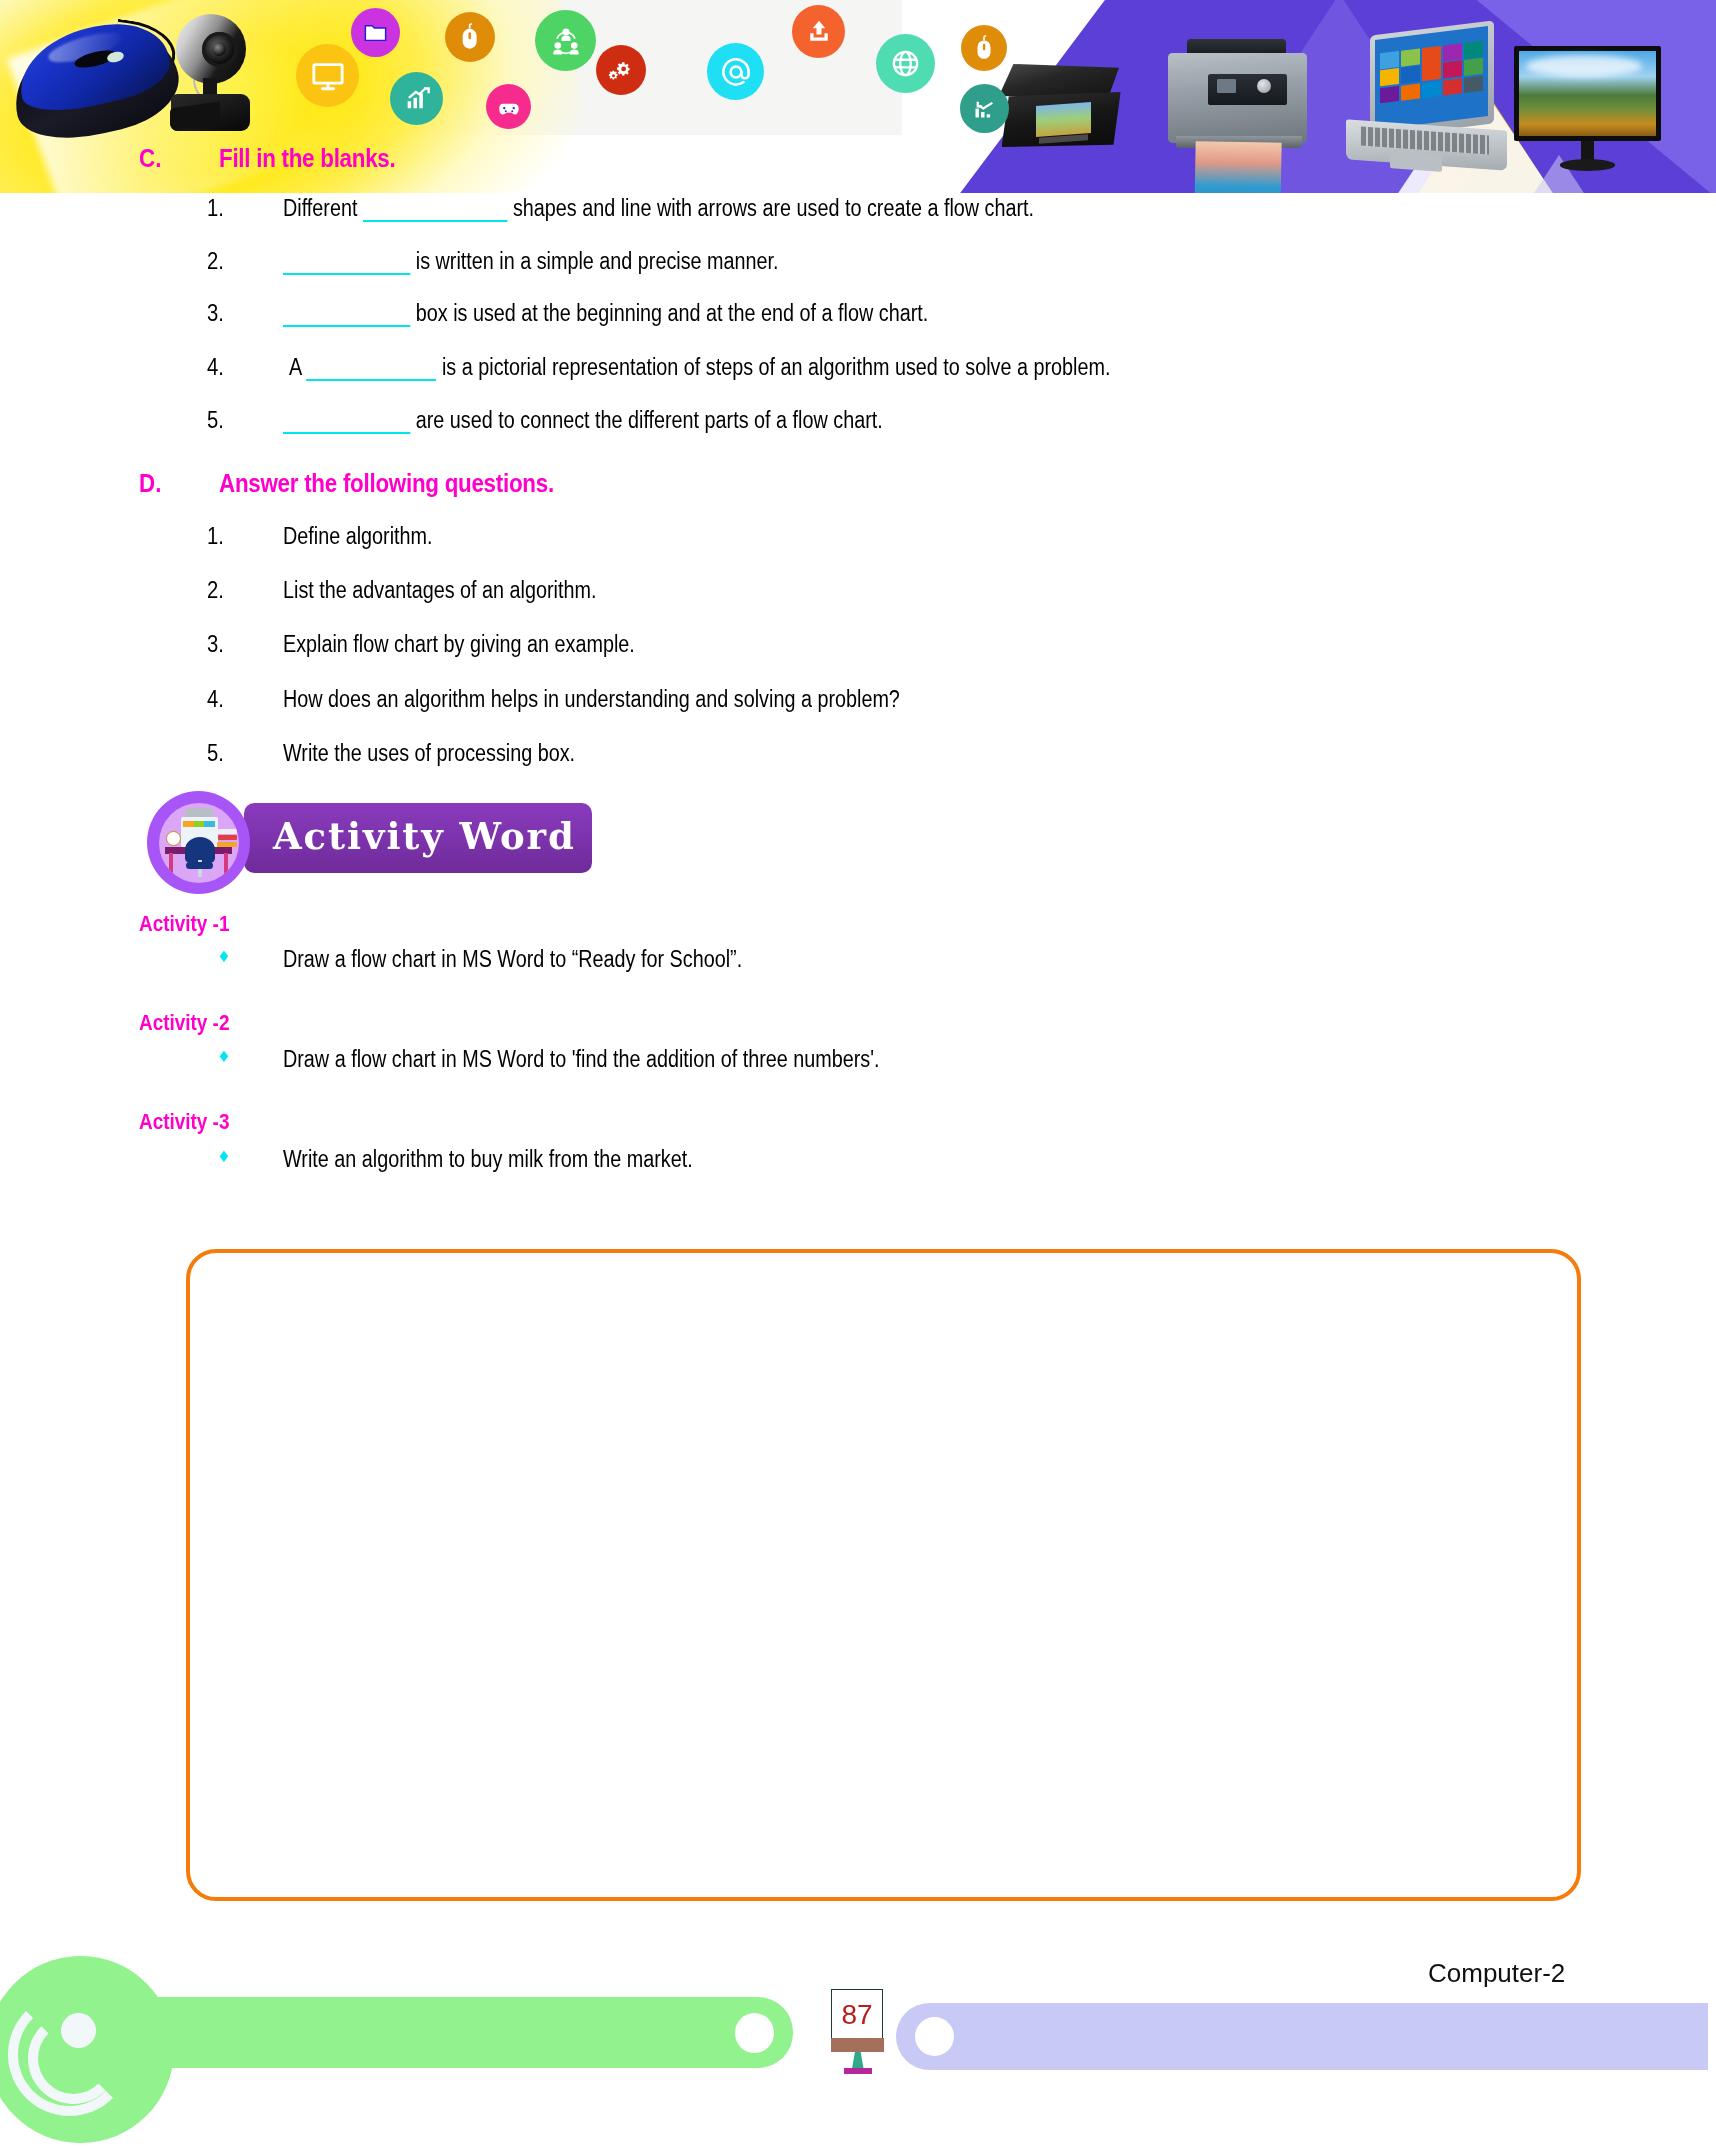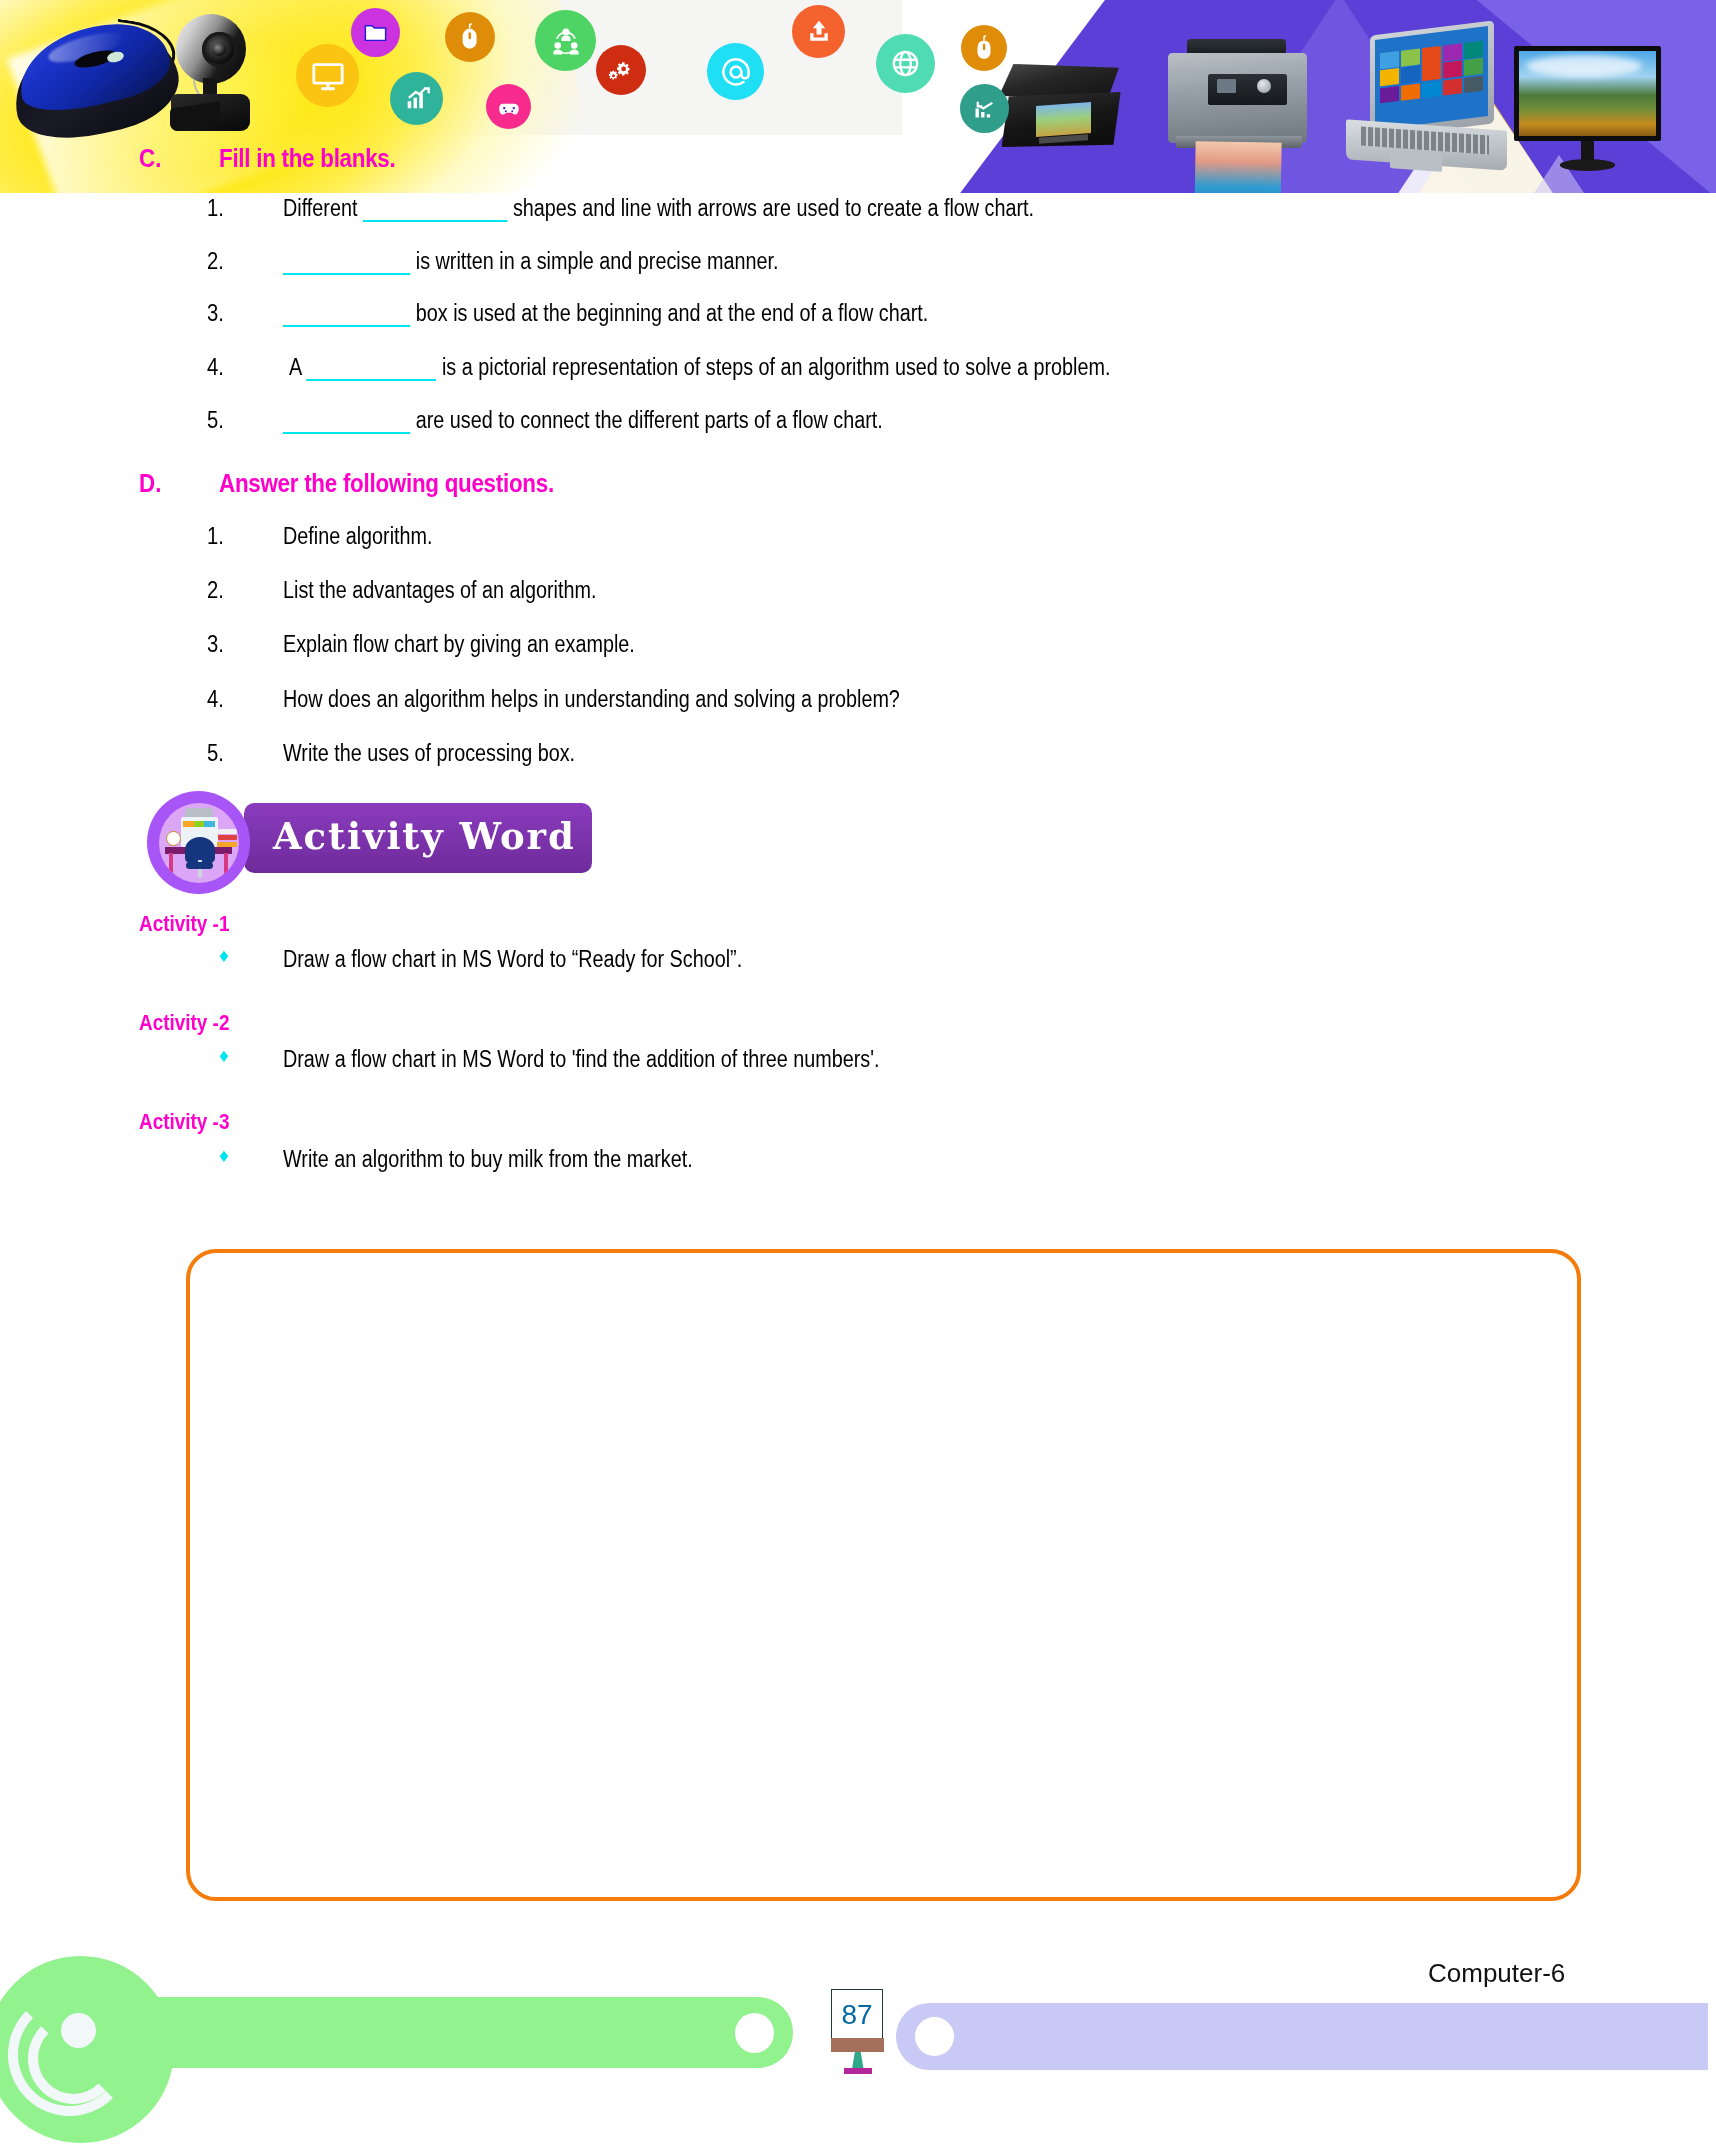--- a/index.html
+++ b/index.html
@@ -188,21 +188,21 @@
   .f-wifi .dot{position:absolute;left:55px;top:10.3px;width:35px;height:35px;border-radius:50%;background:#f2f7fa;}
   .f-wifi .arc1{position:absolute;left:22px;top:10.3px;width:71px;height:71px;
                 border:10.3px solid #f2f7fa;border-top-color:transparent;border-right-color:transparent;border-radius:50%;}
   .f-wifi .arc2{position:absolute;left:1.3px;top:-10.3px;width:103px;height:103px;
                 border:10.3px solid #f2f7fa;border-top-color:transparent;border-right-color:transparent;border-radius:50%;}
   .f-purple-bar{position:absolute;left:896px;top:70px;width:812px;height:67px;border-radius:34px 0 0 34px;background:#c8c9f4;}
   .f-purple-hole{position:absolute;left:915px;top:84px;width:39px;height:39px;border-radius:50%;background:#fff;}
 
   .pagebox{position:absolute;left:831px;top:700px;width:50px;height:49px;border:1.9px solid #1e3a3a;background:#fff;
            display:flex;align-items:center;justify-content:center;}
-  .pagenum{font-size:28px;color:#0369a1;font-family:"Liberation Sans",sans-serif;}
+  .pagenum{font-size:28px;color:#b91c1c;font-family:"Liberation Sans",sans-serif;}
   .page-ledge{position:absolute;left:831px;top:749px;width:53px;height:14px;background:#a4705c;}
   .page-stem{position:absolute;left:852px;top:763px;width:11.6px;height:17px;background:#2fa98a;
              clip-path:polygon(25% 0,75% 0,100% 100%,0 100%);}
   .page-foot{position:absolute;left:844px;top:779px;width:28px;height:5.8px;background:#b5289b;}
 
   .brandtxt{position:absolute;left:1428px;top:1958px;font-size:26px;color:#111;
             font-family:"Liberation Sans",sans-serif;}
 </style>
 </head>
 <body>
@@ -477,21 +477,21 @@
   <div class="f-wifi">
     <div class="arc2"></div>
       <div class="arc1"></div>
       <div class="dot"></div>
   </div>
   <div class="f-green-hole"></div>
 
   <div class="f-purple-bar"></div>
   <div class="f-purple-hole"></div>
 
-  <div class="brandtxt" style="left:1428px;top:25px;">Computer-6</div>
+  <div class="brandtxt" style="left:1428px;top:25px;">Computer-2</div>
 
 </div>
 
 <div class="pagebox" style="left:831px;top:1989px;">
   <span class="pagenum">87</span>
 </div>
 <div class="page-ledge" style="left:831px;top:2038px;"></div>
 <div class="page-stem" style="left:852px;top:2052px;"></div>
 <div class="page-foot" style="left:844px;top:2068px;"></div>
 

